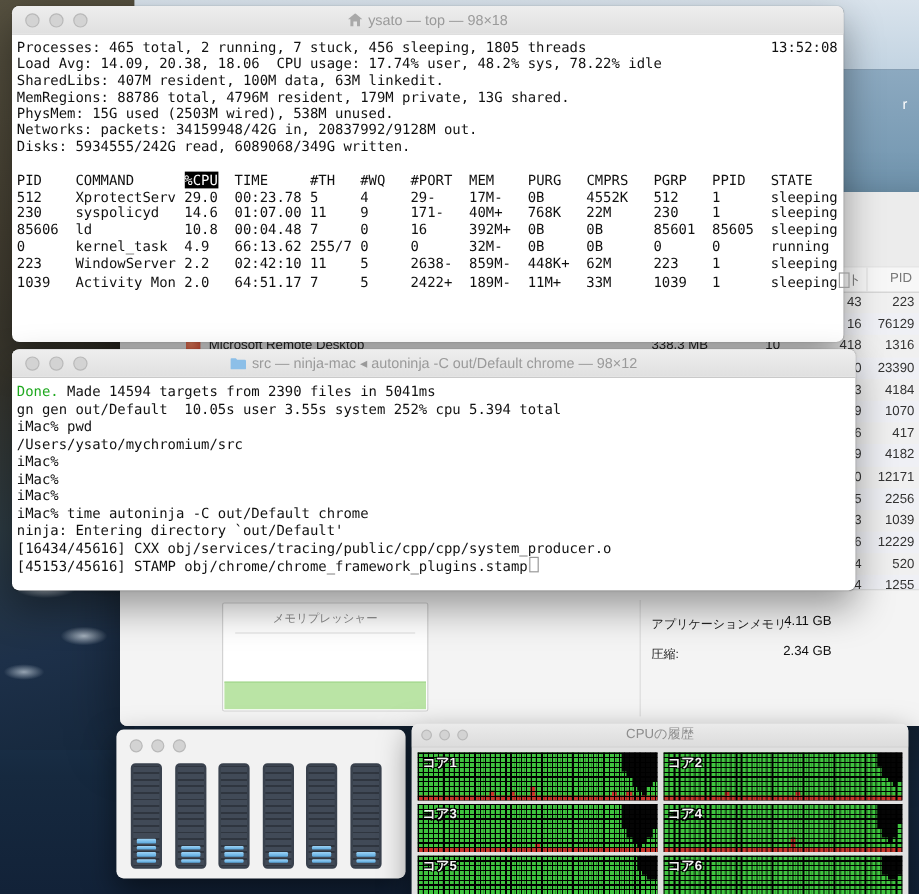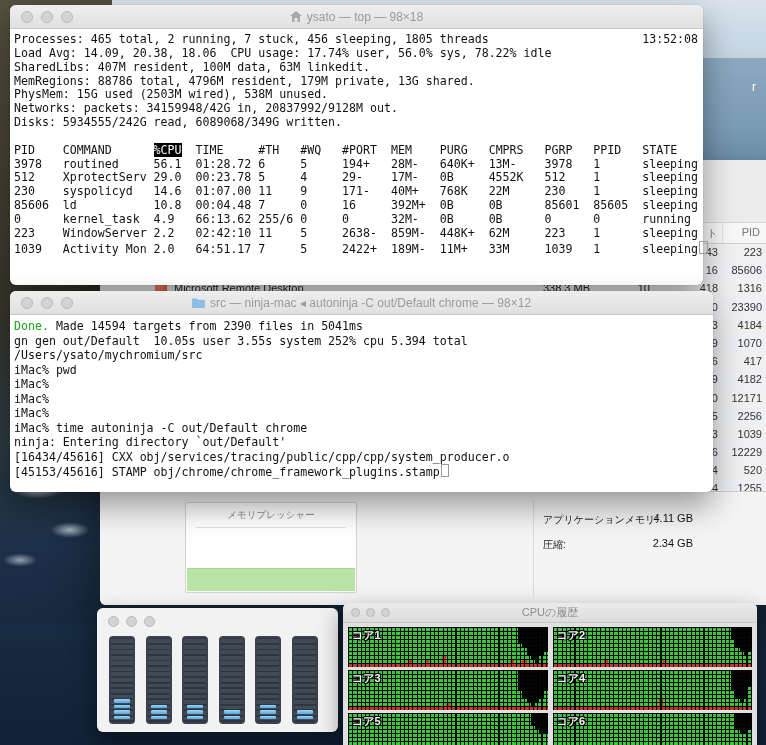--- a/index.html
+++ b/index.html
@@ -139,21 +139,21 @@
     </div>
     <div class="am-rows">
 
         <div class="pid-row">
           <span class="t">43</span>
           <span class="p">223</span>
         </div>
 
         <div class="pid-row">
           <span class="t">16</span>
-          <span class="p">85606</span>
+          <span class="p">76129</span>
         </div>
 
         <div class="pid-row">
           <span class="t">418</span>
           <span class="p">1316</span>
         </div>
 
         <div class="pid-row">
           <span class="t">10</span>
           <span class="p">23390</span>
@@ -251,36 +251,35 @@
               <path d="M6 0 L12 5 H10 V11 H7.5 V7 H4.5 V11 H2 V5 H0 Z" fill="#a9a9a9"></path>
             </svg>
           </span>
         <span>ysato — top — 98×18</span>
       </div>
     </div>
     <div class="term-body">
       <div>
 
       <div class="tline">Processes: 465 total, 2 running, 7 stuck, 456 sleeping, 1805 threads                      13:52:08</div>
-          <div class="tline">Load Avg: 14.09, 20.38, 18.06  CPU usage: 17.74% user, 56.0% sys, 78.22% idle</div>
+          <div class="tline">Load Avg: 14.09, 20.38, 18.06  CPU usage: 17.74% user, 48.2% sys, 78.22% idle</div>
           <div class="tline">SharedLibs: 407M resident, 100M data, 63M linkedit.</div>
           <div class="tline">MemRegions: 88786 total, 4796M resident, 179M private, 13G shared.</div>
           <div class="tline">PhysMem: 15G used (2503M wired), 538M unused.</div>
           <div class="tline">Networks: packets: 34159948/42G in, 20837992/9128M out.</div>
           <div class="tline">Disks: 5934555/242G read, 6089068/349G written.</div>
           <div class="tline"></div>
         </div>
       <div class="tline"><span>PID    COMMAND      </span><span class="inv">%CPU</span><span>  TIME     #TH   #WQ   #PORT  MEM    PURG   CMPRS   PGRP   PPID   STATE</span></div>
       <div>
 
-      <div class="tline">3978   routined     56.1  01:28.72 6     5     194+   28M-   640K+  13M-    3978   1      sleeping</div>
           <div class="tline">512    XprotectServ 29.0  00:23.78 5     4     29-    17M-   0B     4552K   512    1      sleeping</div>
           <div class="tline">230    syspolicyd   14.6  01:07.00 11    9     171-   40M+   768K   22M     230    1      sleeping</div>
           <div class="tline">85606  ld           10.8  00:04.48 7     0     16     392M+  0B     0B      85601  85605  sleeping</div>
-          <div class="tline">0      kernel_task  4.9   66:13.62 255/6 0     0      32M-   0B     0B      0      0      running</div>
+          <div class="tline">0      kernel_task  4.9   66:13.62 255/7 0     0      32M-   0B     0B      0      0      running</div>
           <div class="tline">223    WindowServer 2.2   02:42:10 11    5     2638-  859M-  448K+  62M     223    1      sleeping</div>
         </div>
       <div class="tline"><span>1039   Activity Mon 2.0   64:51.17 7     5     2422+  189M-  11M+   33M     1039   1      sleeping</span><span class="cursor"></span></div>
     </div>
   </div>
 
   <div class="terminal t2">
     <div class="titlebar">
       <div class="lights">
         <span class="light"></span>
@@ -294,22 +293,22 @@
             </svg>
           </span>
         <span>src — ninja-mac ◂ autoninja -C out/Default chrome — 98×12</span>
       </div>
     </div>
     <div class="term-body">
       <div class="tline"><span class="green">Done.</span><span> Made 14594 targets from 2390 files in 5041ms</span></div>
       <div>
 
       <div class="tline">gn gen out/Default  10.05s user 3.55s system 252% cpu 5.394 total</div>
+          <div class="tline">iMac% pwd</div>
           <div class="tline">/Users/ysato/mychromium/src</div>
-          <div class="tline">iMac% pwd</div>
           <div class="tline">iMac%</div>
           <div class="tline">iMac%</div>
           <div class="tline">iMac%</div>
           <div class="tline">iMac% time autoninja -C out/Default chrome</div>
           <div class="tline">ninja: Entering directory `out/Default'</div>
           <div class="tline">[16434/45616] CXX obj/services/tracing/public/cpp/cpp/system_producer.o</div>
         </div>
       <div class="tline"><span>[45153/45616] STAMP obj/chrome/chrome_framework_plugins.stamp</span><span class="cursor"></span></div>
     </div>
   </div>

